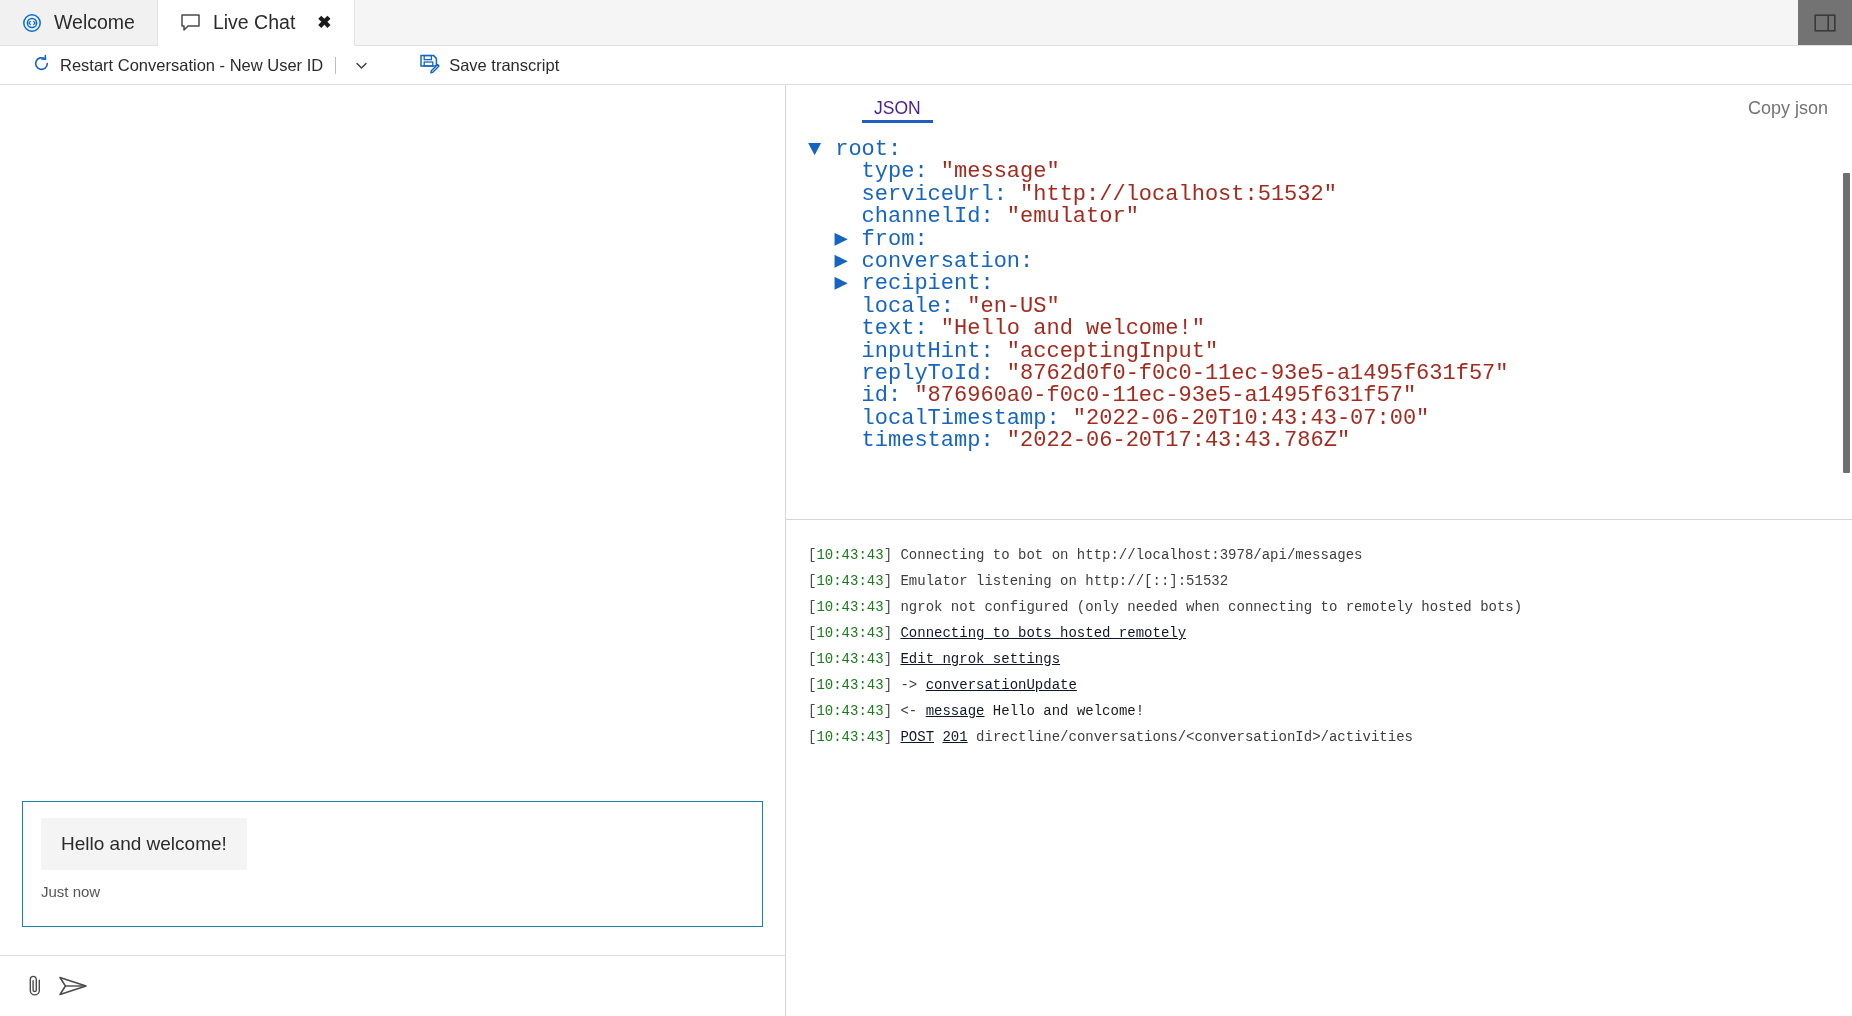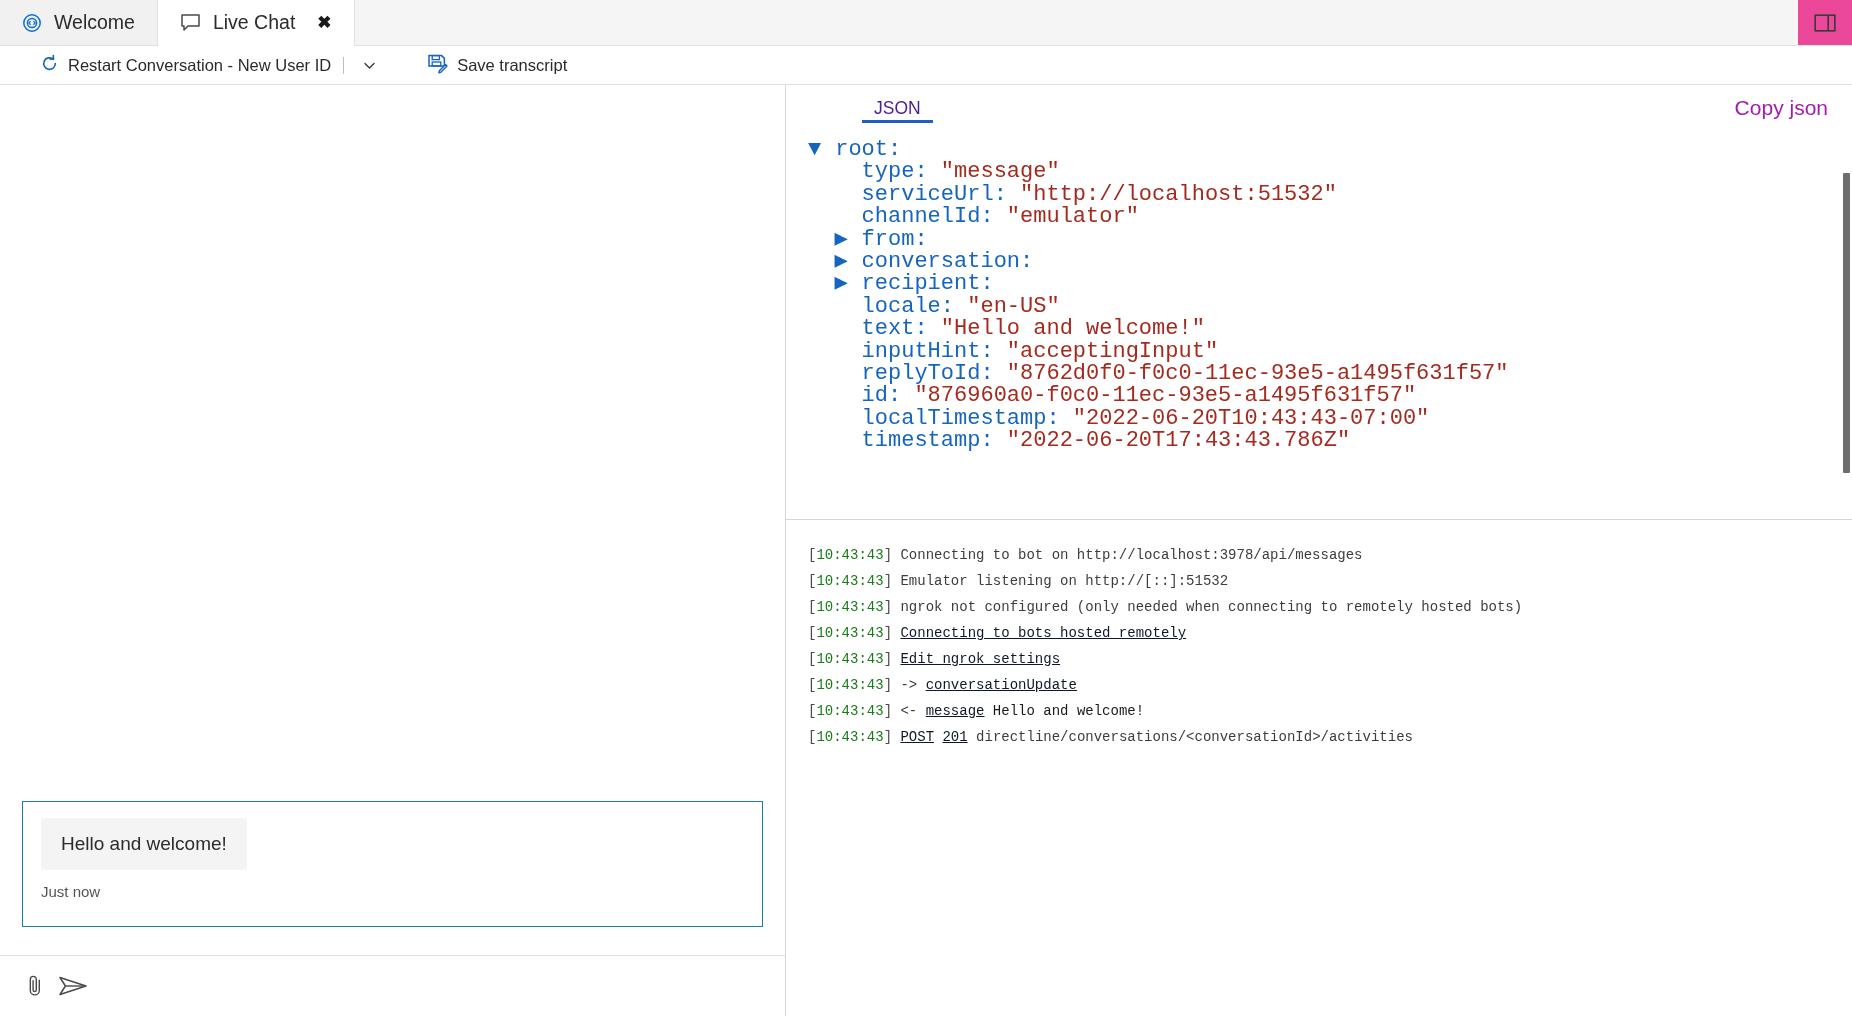--- a/index.html
+++ b/index.html
@@ -7,21 +7,21 @@
     width: 1852px; height: 1016px;
     background: #ffffff;
     font-family: "Liberation Sans", sans-serif;
     overflow: hidden;
   }
   body { display: flex; flex-direction: column; }
 
   
   .tabbar {
     height: 46px; min-height: 46px;
-    background: #ec4899;
+    background: #737373;
     border-bottom: 1px solid #e0e0e0;
     display: flex; align-items: stretch;
     position: relative;
   }
   .tab {
     display: flex; align-items: center; gap: 12px;
     padding: 0 22px 0 22px;
     font-size: 19.5px; color: #2b2b2b;
     cursor: pointer;
     border-right: 1px solid #e3e3e3;
@@ -42,21 +42,21 @@
     display: flex; align-items: center; padding: 0 16px;
     cursor: pointer; color: #3a3a3a;
   }
 
   
   .toolbar {
     height: 39px; min-height: 39px;
     background: #ffffff;
     border-bottom: 1px solid #e0e0e0;
     display: flex; align-items: center;
-    padding-left: 40px;
+    padding-left: 32px;
     font-size: 16.5px; color: #2b2b2b;
   }
   .tb-item {
     display: flex; align-items: center; gap: 9px;
     cursor: pointer; height: 100%;
   }
   .tb-sep {
     width: 1px; height: 17px; background: #bdbdbd; margin: 0 12px;
   }
   .tb-caret {
@@ -135,21 +135,21 @@
     cursor: pointer; position: relative;
     display: flex; align-items: center; height: 46px;
   }
   .insp-tab.active::after {
     content: ""; position: absolute;
     left: 6px; right: 6px; bottom: 8px; height: 3px;
     background: #1f5fbf;
   }
   .copy-json {
     margin-left: auto;
-    font-size: 21px; color: #a21caf; cursor: pointer;
+    font-size: 18px; color: #737373; cursor: pointer;
   }
   .json-pane {
     height: 389px; min-height: 389px;
     overflow: hidden; position: relative;
     border-bottom: 1px solid #d6d6d6;
     padding: 8px 0 0 22px;
   }
   .json-line {
     font-family: Liberation Mono, monospace;
     font-size: 22px; line-height: 22.4px;

